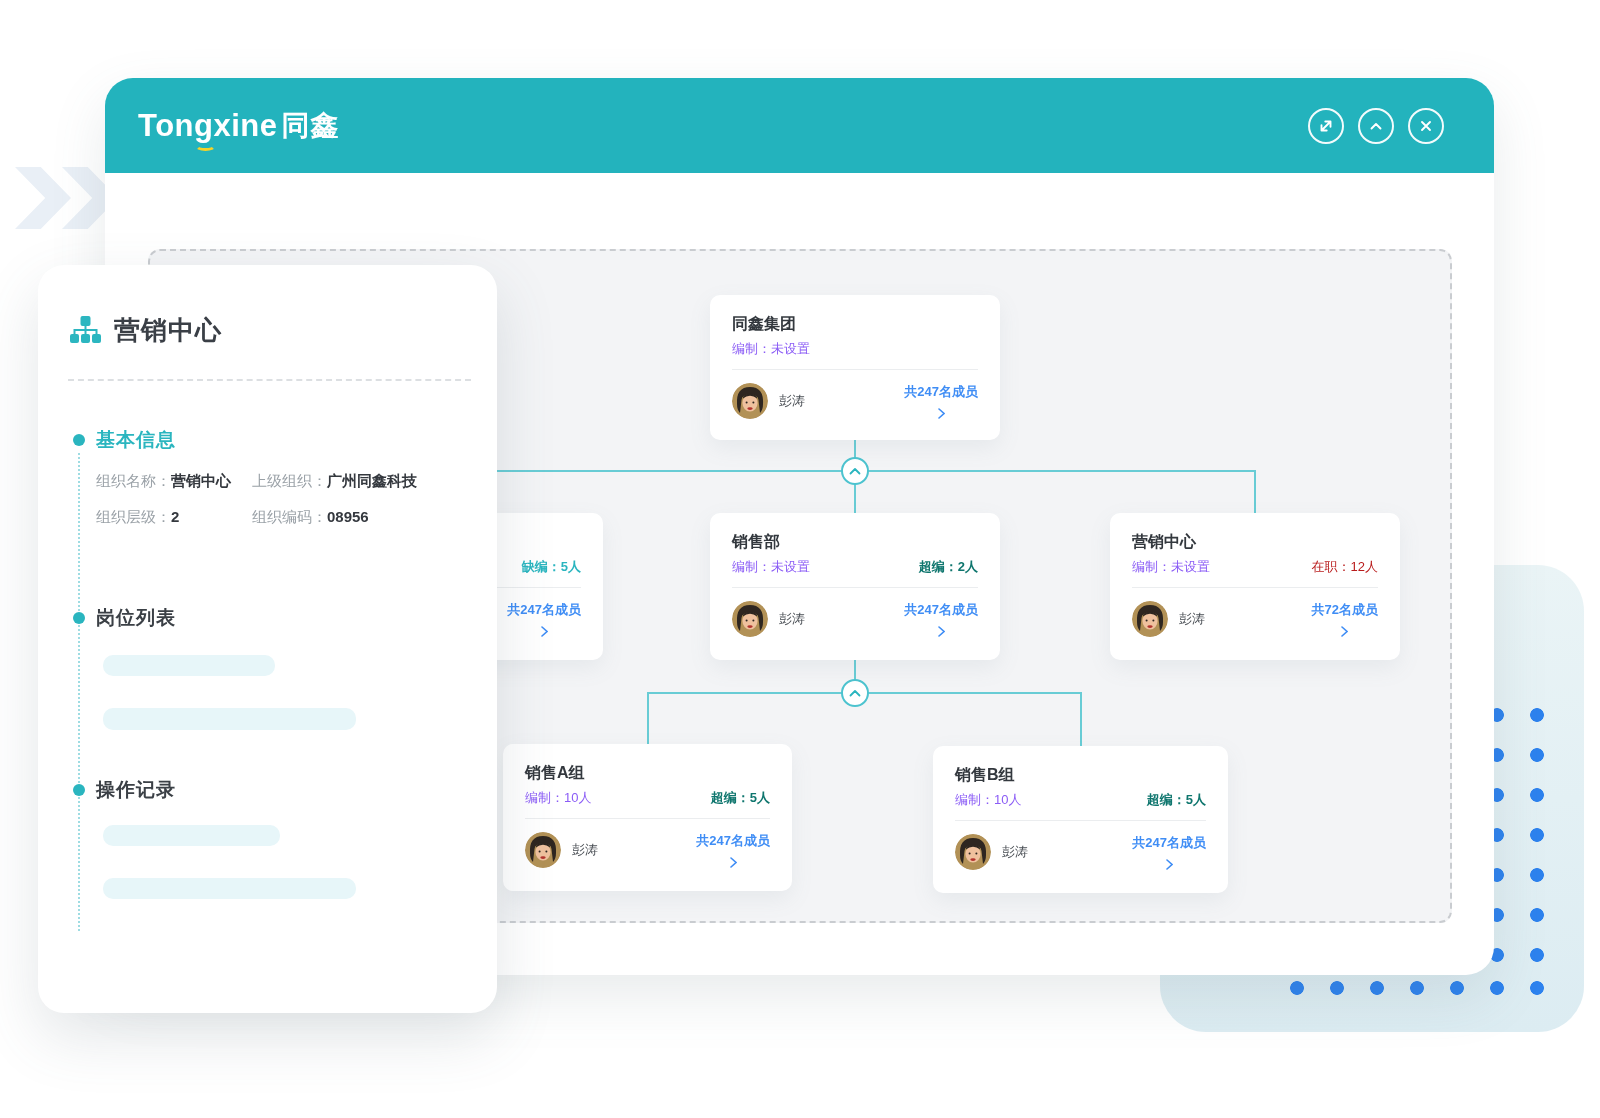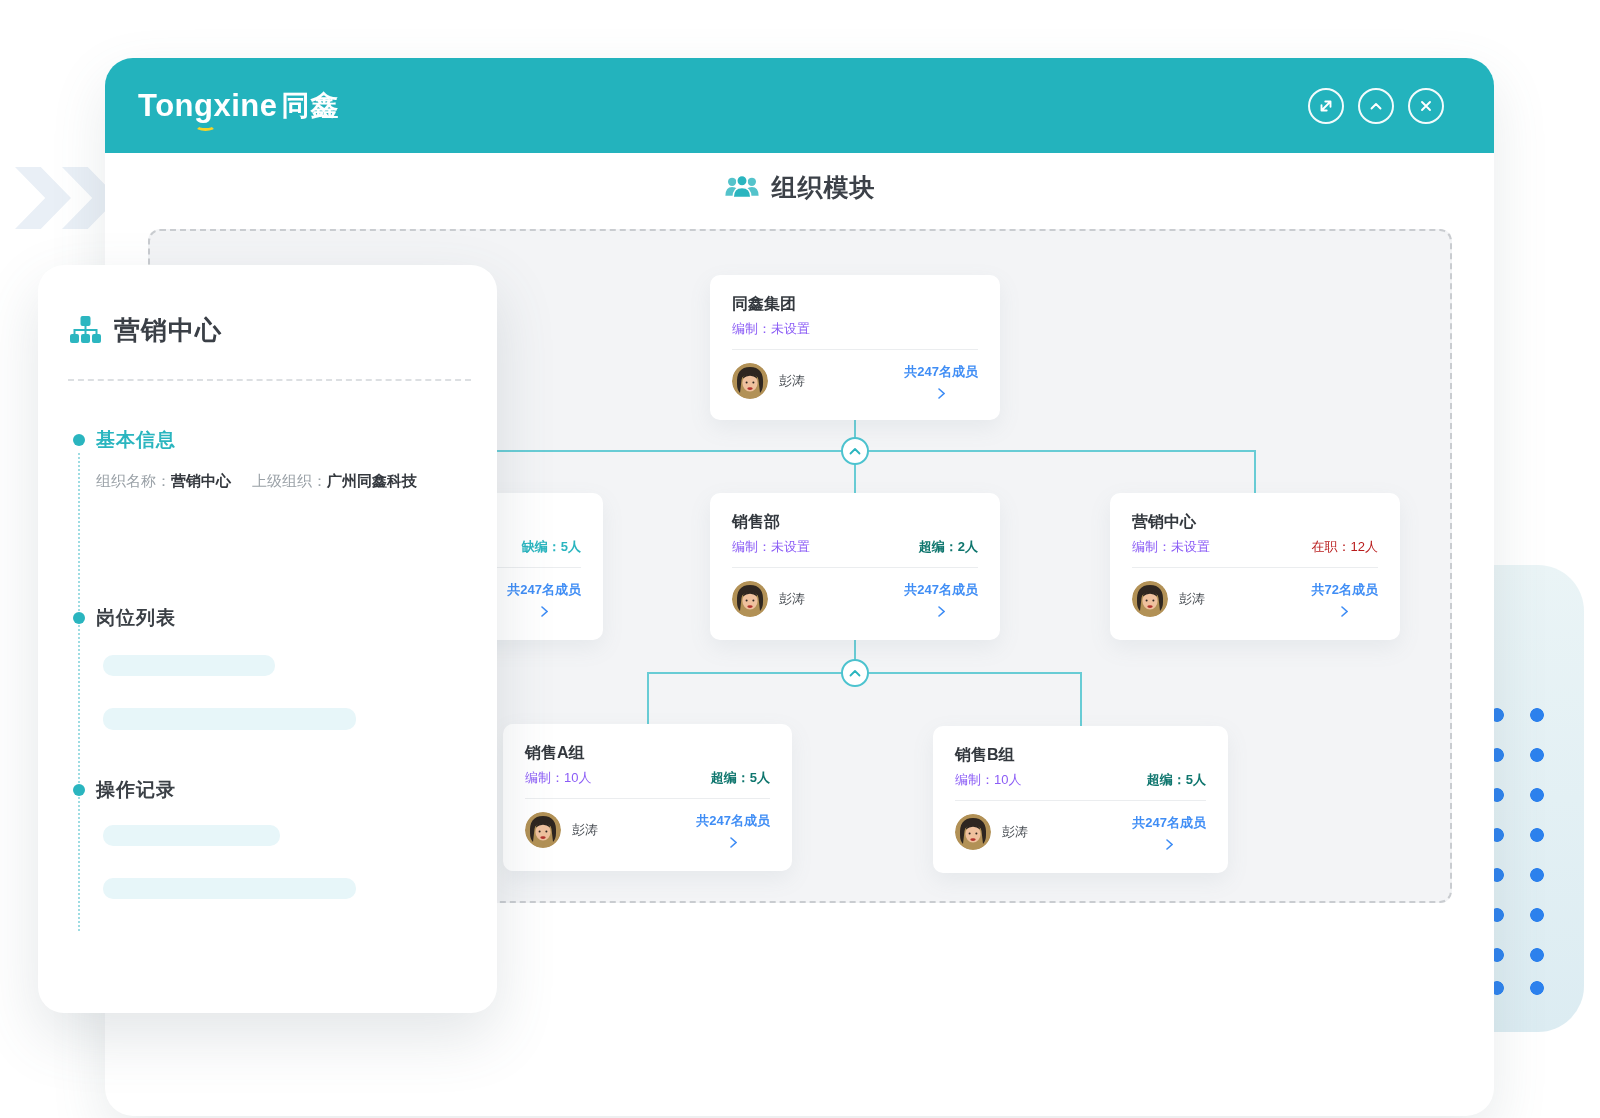--- a/index.html
+++ b/index.html
@@ -13,21 +13,21 @@
   .decor-rect { position:absolute; left:1160px; top:565px; width:424px; height:467px;
     border-radius:46px; background:linear-gradient(180deg,#eaf4f6 0%,#dcecf2 100%); }
   .dots-cols { position:absolute; left:1477px; top:695px; width:80px; height:281px;
     background-image:radial-gradient(circle at 20px 20px,#2d82ee 6.5px,rgba(45,130,238,0) 7.2px);
     background-size:40px 40px; }
   .dots-row { position:absolute; left:1277px; top:968px; width:280px; height:40px;
     background-image:radial-gradient(circle at 20px 20px,#2d82ee 6.5px,rgba(45,130,238,0) 7.2px);
     background-size:40px 40px; }
 
   
-  #window { position:absolute; left:105px; top:58px; width:1389px; height:1058px;
+  #window { position:absolute; left:105px; top:78px; width:1389px; height:897px;
     background:#ffffff; border-radius:28px; box-shadow:0 22px 55px rgba(90,110,120,.14); }
   #titlebar { position:absolute; left:0; top:0; right:0; height:95px; background:#23b3bd;
     border-radius:28px 28px 0 0; }
   .logo { position:absolute; left:33px; top:26px; height:44px; display:flex; align-items:center; }
   .logo-latin { position:relative; color:#fff; font-size:31px; font-weight:800; letter-spacing:.5px; }
   .logo-smile { position:absolute; left:57px; bottom:-3px; width:21px; height:10px;
     border:3.5px solid transparent; border-bottom:3.5px solid #f5d329; border-radius:50%; }
   .logo-cjk { color:#fff; font-size:28px; font-weight:700; margin-left:4px; letter-spacing:1px; }
   .win-btn { position:absolute; top:30px; width:36px; height:36px; border:2px solid rgba(255,255,255,.95);
     border-radius:50%; display:flex; align-items:center; justify-content:center; cursor:pointer; background:transparent; }
@@ -109,35 +109,20 @@
         <path d="M4.5 11.5 L9 7 L13.5 11.5" stroke="#fff" stroke-width="1.9" fill="none" stroke-linecap="round" stroke-linejoin="round"></path>
       </svg>
     </div>
     <div class="win-btn" style="right:50px;">
       <svg width="18" height="18" viewBox="0 0 18 18">
         <path d="M5 5 L13 13 M13 5 L5 13" stroke="#fff" stroke-width="1.9" fill="none" stroke-linecap="round"></path>
       </svg>
     </div>
   </div>
 
-  <div class="module-title">
-    <svg width="36" height="27" viewBox="0 0 34 26">
-      <g fill="#2ab5bf" opacity="0.8">
-        <circle cx="7.5" cy="7.5" r="4"></circle>
-          <path d="M1 21 Q1 12.5 7.5 12.5 Q14 12.5 14 21 Z"></path>
-        <circle cx="26.5" cy="7.5" r="4"></circle>
-          <path d="M20 21 Q20 12.5 26.5 12.5 Q33 12.5 33 21 Z"></path>
-      </g>
-      <g fill="#2ab5bf" stroke="#ffffff" stroke-width="1.4">
-        <circle cx="17" cy="6.5" r="5"></circle>
-        <path d="M8.5 22.5 Q8.5 13 17 13 Q25.5 13 25.5 22.5 Z"></path>
-      </g>
-    </svg>
-    <span class="module-title-text">组织模块</span>
-  </div>
 
   <div class="chart-area"></div>
 
   <div class="conn" style="left:749px; top:362px; width:2px; height:31px;"></div>
   <div class="conn" style="left:346px; top:392px; width:805px; height:2px;"></div>
   <div class="conn" style="left:346px; top:392px; width:2px; height:43px;"></div>
   <div class="conn" style="left:749px; top:392px; width:2px; height:43px;"></div>
   <div class="conn" style="left:1149px; top:392px; width:2px; height:43px;"></div>
   <div class="conn-node" style="left:736px; top:379px;">
     <svg width="12" height="8" viewBox="0 0 12 8">
@@ -338,20 +323,30 @@
   <div class="field-row" style="top:206px;">
     <span class="f-pair1">
       <span class="f-label">组织名称：</span>
       <span class="f-value">营销中心</span>
     </span>
     <span class="f-pair2">
       <span class="f-label">上级组织：</span>
       <span class="f-value">广州同鑫科技</span>
     </span>
   </div>
+  <div class="field-row" style="top:242px;">
+    <span class="f-pair1">
+      <span class="f-label">组织层级：</span>
+      <span class="f-value">2</span>
+    </span>
+    <span class="f-pair2">
+      <span class="f-label">组织编码：</span>
+      <span class="f-value">08956</span>
+    </span>
+  </div>
 
   <span class="bullet" style="top:347px;"></span>
   <span class="sec-heading dark" style="top:340px;">岗位列表</span>
   <div class="ph-bar" style="top:390px; width:172px;"></div>
   <div class="ph-bar" style="top:443px; width:253px; height:22px;"></div>
 
   <span class="bullet" style="top:519px;"></span>
   <span class="sec-heading dark" style="top:512px;">操作记录</span>
   <div class="ph-bar" style="top:560px; width:177px;"></div>
   <div class="ph-bar" style="top:613px; width:253px;"></div>

